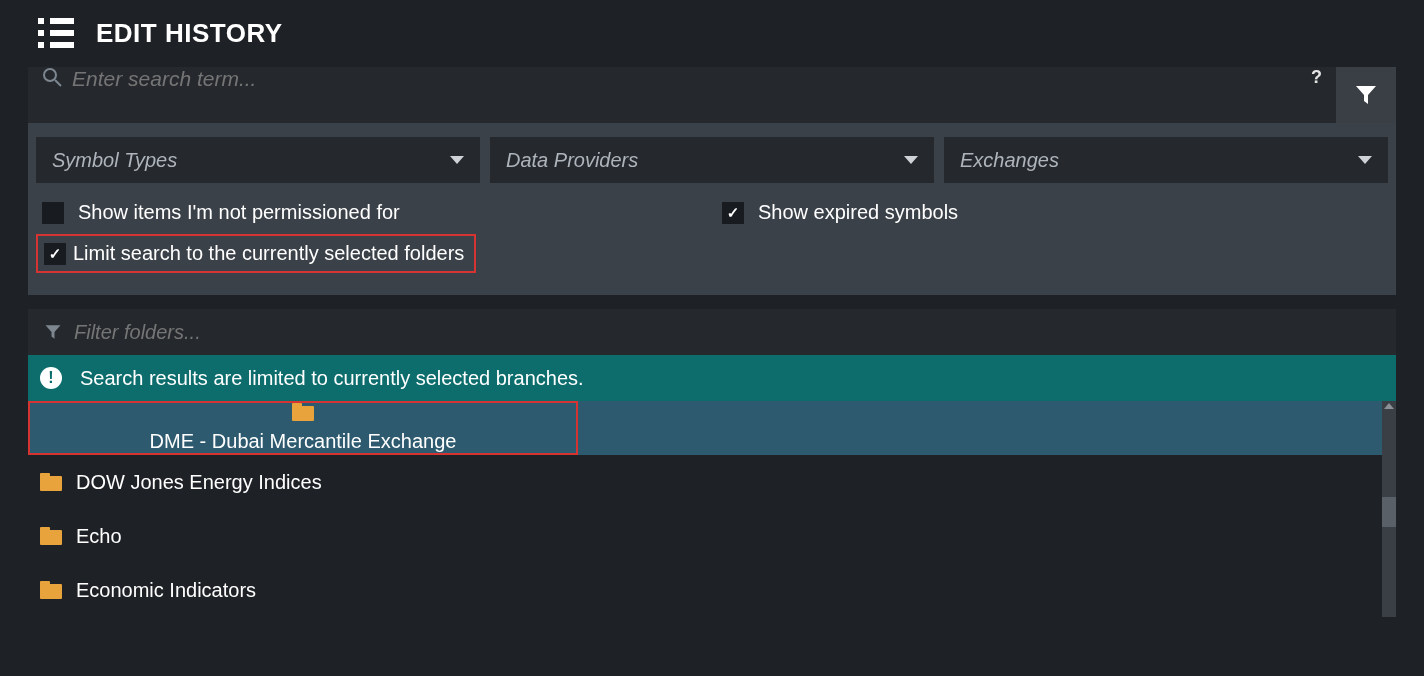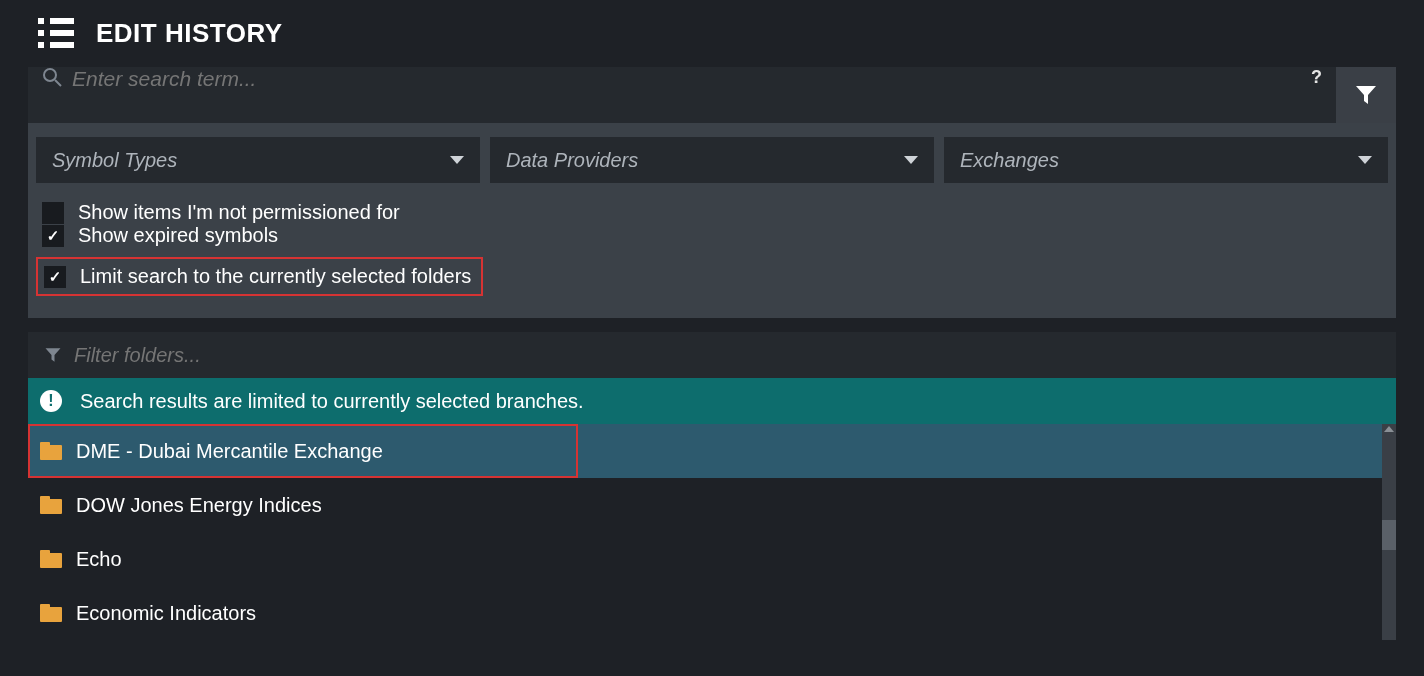--- a/index.html
+++ b/index.html
@@ -19,21 +19,21 @@
   .help-icon { color: #e5e5e5; font-size: 18px; font-weight: 700; margin-left: 10px; cursor: pointer; }
   .filter-toggle { width: 60px; background: #3a3f46; display: flex; align-items: center; justify-content: center; cursor: pointer; }
   .funnel { color: #fff; }
 
   .filters-panel { background: #3b4148; padding: 14px 8px 22px 8px; margin-top: 0; }
   .dropdown-row { display: flex; gap: 10px; }
   .dropdown { flex: 1; background: #25292e; height: 46px; display: flex; align-items: center; justify-content: space-between; padding: 4px 16px; cursor: pointer; }
   .dropdown-label { font-style: italic; color: #aeb4bb; font-size: 20px; }
   .caret { width: 0; height: 0; border-left: 7px solid transparent; border-right: 7px solid transparent; border-top: 8px solid #cfd3d8; }
 
-  .check-row { display: flex; flex-wrap: wrap; margin-top: 18px; padding-left: 6px; flex-direction: column; }
+  .check-row { display: flex; flex-wrap: wrap; margin-top: 18px; padding-left: 6px; }
   .check-item { display: flex; align-items: center; gap: 14px; font-size: 20px; color: #fff; }
   .check-item.col1 { width: 680px; }
   .check-item .box { width: 22px; height: 22px; background: #181b1f; display: flex; align-items: center; justify-content: center; color: #fff; font-size: 15px; line-height: 1; }
   .check-item .box.checked::before { content: "✓"; font-weight: 700; }
 
   .highlight-row { display: inline-flex; align-items: center; gap: 14px; padding: 6px 10px 6px 6px; border: 2px solid #d63333; margin-top: 10px; margin-left: 0; }
 
   .folder-filter { background: #25292e; height: 46px; display: flex; align-items: center; padding: 0 16px; margin-top: 14px; }
   .folder-filter .funnel-sm { color: #7e8690; margin-right: 12px; }
   .folder-filter .ff-input { flex: 1; background: transparent; border: none; outline: none; font-size: 20px; font-style: italic; color: #aeb4bb; }
@@ -42,21 +42,21 @@
   .banner .bang { width: 22px; height: 22px; border-radius: 50%; background: #fff; color: #0d6d6d; display: flex; align-items: center; justify-content: center; font-weight: 900; font-size: 16px; }
 
   .folder-list { position: relative; }
   .folder-row { display: flex; align-items: center; gap: 14px; height: 54px; padding: 0 12px; font-size: 20px; color: #fff; }
   .folder-row.selected { background: #2d5a6e; }
   .folder-row .folder-icon { width: 22px; height: 18px; position: relative; }
   .folder-row .folder-icon::before { content: ""; position: absolute; top: 0; left: 0; width: 10px; height: 4px; background: currentColor; border-radius: 1px 1px 0 0; }
   .folder-row .folder-icon::after { content: ""; position: absolute; top: 3px; left: 0; width: 22px; height: 15px; background: currentColor; border-radius: 1px; }
   .folder-row.selected .folder-icon { color: #e8a33d; }
   .folder-row.unsel .folder-icon { color: #e8a33d; }
-  .folder-row.selected-frame { border: 2px solid #d63333; padding: 0 10px; height: 54px; width: 550px; }
+  .folder-row.selected-frame { border: 2px solid #d63333; padding: 0 10px; height: 54px; width: 550px; flex-direction: column; }
   .folder-outer { display:flex; align-items:stretch; }
   .folder-outer .rest { flex:1; background:#2d5a6e; }
 
   .scroll-hint { position: absolute; right: 0; top: 0; width: 14px; background: #3a3f46; height: 100%; }
   .scroll-thumb { position: absolute; right: 0; top: 96px; width: 14px; height: 30px; background: #5a6068; }
   .scroll-arrow { position:absolute; right:2px; width:0; height:0; border-left:5px solid transparent; border-right:5px solid transparent; }
   .scroll-arrow.up { top:2px; border-bottom:6px solid #8a9096; }
 </style>
 </head>
 <body>
@@ -118,21 +118,21 @@
           <span class="box"></span>
           <span>Show items I'm not permissioned for</span>
         </label>
         <label class="check-item">
           <span class="box checked"></span>
           <span>Show expired symbols</span>
         </label>
       </div>
 
       <div class="highlight-row">
-        <label class="check-item" style="gap:14px;">
+        <label class="check-item" style="gap:7px;">
           <span class="box checked"></span>
           <span>Limit search to the currently selected folders</span>
         </label>
       </div>
     </div>
 
     <div class="folder-filter">
       <svg class="funnel-sm" width="18" height="18" viewBox="0 0 24 24">
           <path d="M2 3 H22 L14 12 V21 L10 18 V12 Z" fill="#7e8690"></path>
         </svg>

